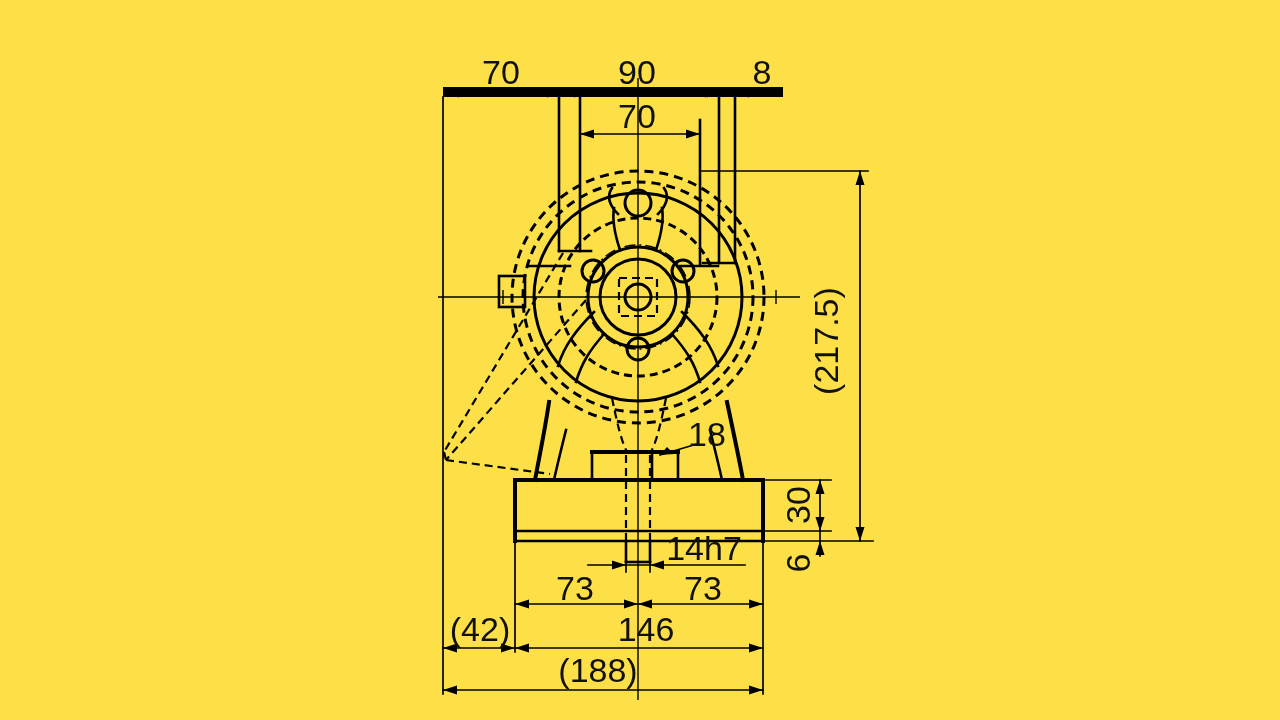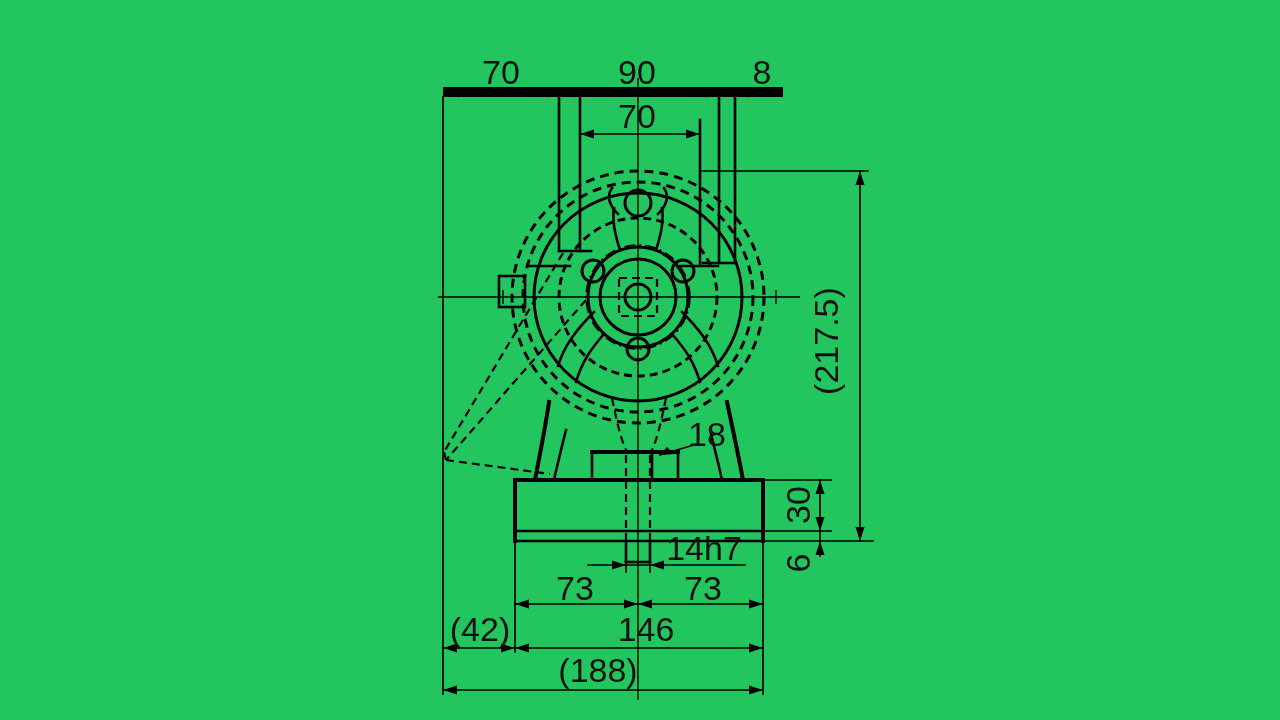--- a/index.html
+++ b/index.html
@@ -1,16 +1,16 @@
 <!DOCTYPE html>
 <html><head>
 <meta charset="utf-8">
 <style>
   html,body{margin:0;padding:0;background:#fff;}
-  .stage{position:relative;width:1280px;height:720px;background:#22c55e;overflow:hidden;
+  .stage{position:relative;width:1280px;height:720px;background:#fde047;overflow:hidden;
          font-family:"Liberation Sans", sans-serif;}
   svg{position:absolute;left:0;top:0;}
   .outline{stroke:#000;stroke-width:4;fill:none;stroke-linecap:square;}
   .rim{stroke:#000;stroke-width:3;fill:none;}
   .mid{stroke:#000;stroke-width:2.6;fill:none;stroke-linecap:square;}
   .dash{stroke:#000;stroke-width:2.2;fill:none;stroke-dasharray:8 5;stroke-linecap:butt;}
   .dashdot{stroke:#000;stroke-width:1.5;fill:none;stroke-dasharray:11 4 2 4;}
   .dim{stroke:#000;stroke-width:1.7;fill:none;stroke-linecap:square;}
   .cl{stroke:#000;stroke-width:1.4;fill:none;}
   .arrow{fill:#000;stroke:none;}

